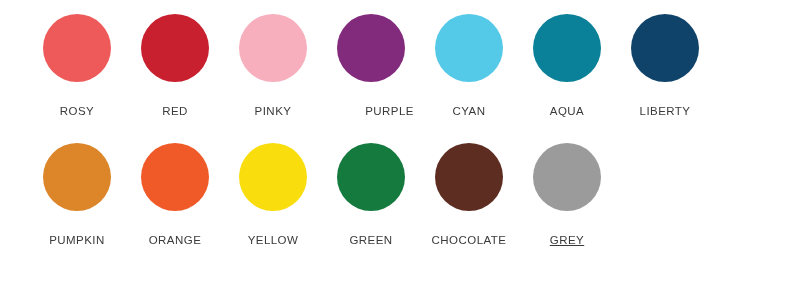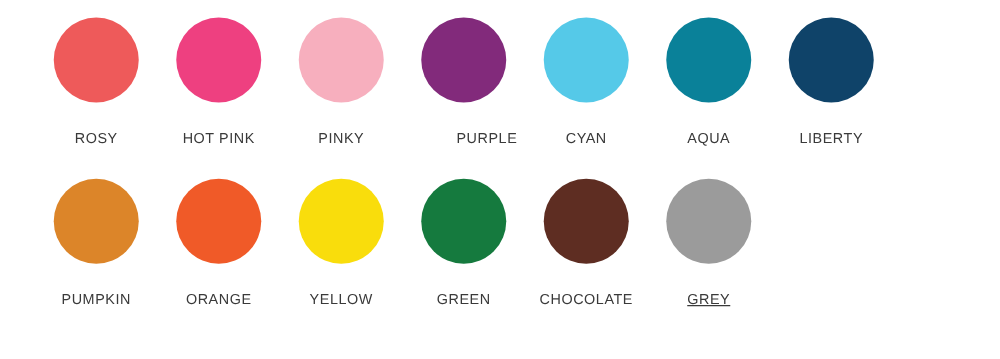--- a/index.html
+++ b/index.html
@@ -61,22 +61,22 @@
 <body style="background-color: rgb(255, 255, 255);">
 
 <div class="palette">
 
   <div class="swatch-row">
     <div class="swatch">
       <span class="swatch-circle" style="background-color: rgb(238, 90, 90);"></span>
       <span class="swatch-label" style="color: rgb(58, 58, 58);">ROSY</span>
     </div>
     <div class="swatch">
-      <span class="swatch-circle" style="background-color: rgb(238, 64, 128);"></span>
-      <span class="swatch-label" style="color: rgb(58, 58, 58);">HOT PINK</span>
+      <span class="swatch-circle" style="background-color: rgb(200, 32, 47);"></span>
+      <span class="swatch-label" style="color: rgb(58, 58, 58);">RED</span>
     </div>
     <div class="swatch">
       <span class="swatch-circle" style="background-color: rgb(247, 175, 190);"></span>
       <span class="swatch-label" style="color: rgb(58, 58, 58);">PINKY</span>
     </div>
     <div class="swatch">
       <span class="swatch-circle" style="background-color: rgb(130, 42, 123);"></span>
       <span class="swatch-label" style="color: rgb(58, 58, 58); padding-left: 37px;">PURPLE</span>
     </div>
     <div class="swatch">

